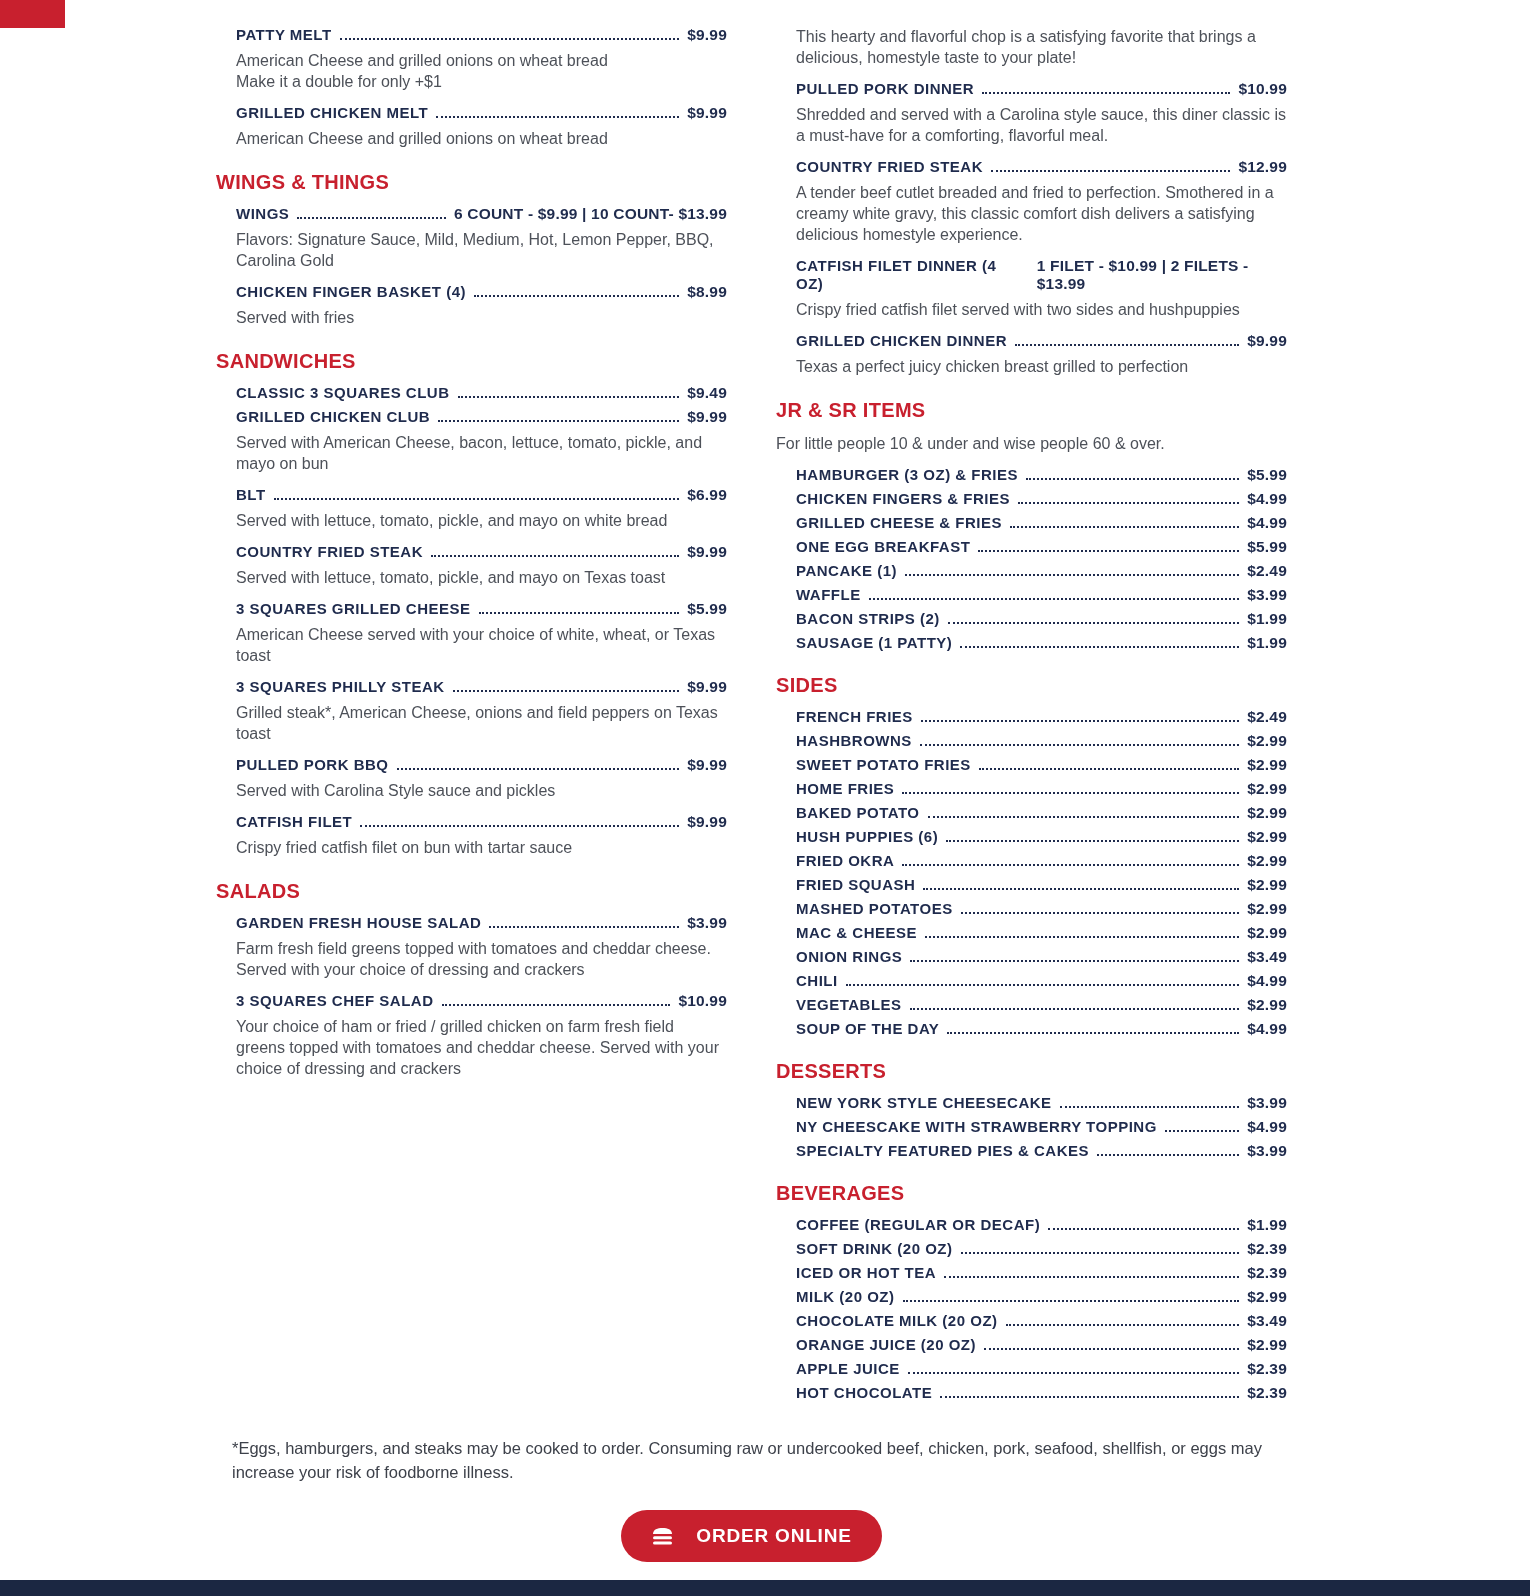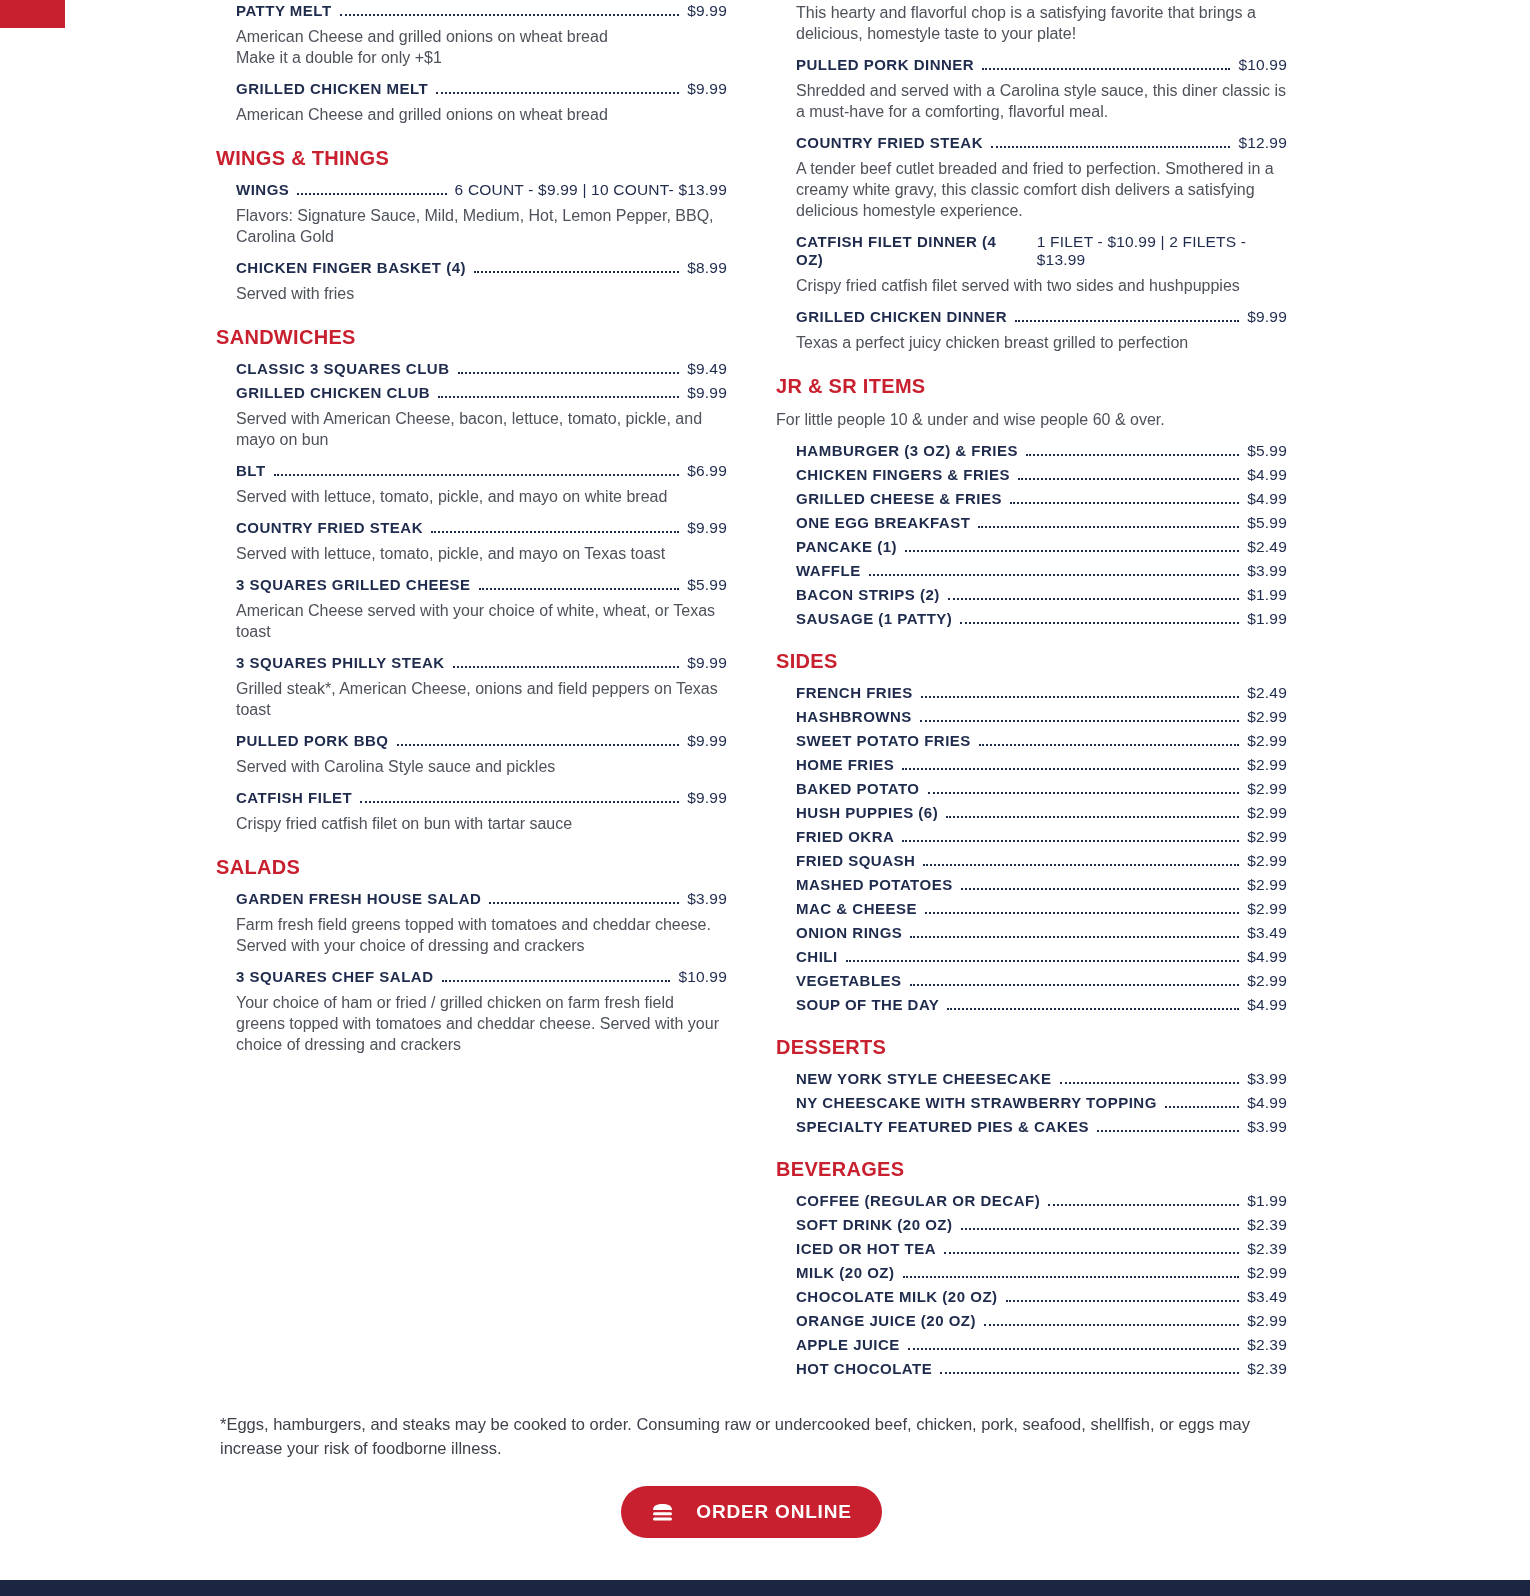--- a/index.html
+++ b/index.html
@@ -12,53 +12,53 @@
   html,body{margin:0;padding:0;}
   body{
     width:1530px;height:1596px;overflow:hidden;position:relative;
     background:#ffffff;
     font-family:"Liberation Sans","DejaVu Sans",sans-serif;
     -webkit-font-smoothing:antialiased;
   }
   .red-corner{position:absolute;top:0;left:0;width:65px;height:28px;background:var(--red);}
   .content{padding:0 243px 0 216px;}
   .columns{display:flex;gap:49px;padding-top:2px;}
-  .col{width:511px;flex:0 0 511px;}
+  .col{width:511px;flex:0 0 511px;margin-top:24px;}
 
   .section-title{
     color:var(--red);font-size:20px;font-weight:bold;letter-spacing:.3px;
     line-height:22px;margin:22px 0 12px;
   }
   .menu-section:first-child .section-title{margin-top:22px;}
   .section-intro{color:var(--desc);font-size:16px;line-height:21px;margin:0 0 12px;}
 
   .menu-item{padding-left:20px;}
   .item-row{display:flex;align-items:flex-end;margin-bottom:6px;line-height:18px;}
   .item-name{
     color:var(--navy);font-weight:bold;font-size:15px;letter-spacing:.5px;line-height:18px;
   }
   .leader{
     flex:1 1 auto;min-width:16px;border-bottom:2px dotted var(--navy);
     margin:0 8px 4px;align-self:flex-end;
   }
   .item-price{
-    color:var(--navy);font-weight:normal;font-size:15.5px;line-height:18px;white-space:nowrap;
+    color:var(--navy);font-weight:bold;font-size:15.5px;line-height:18px;white-space:nowrap;
     letter-spacing:.2px;
   }
   .item-row.wide{align-items:flex-start;}
   .item-row.wide .item-name{flex:0 0 47%;}
   .item-row.wide .item-price{flex:1 1 auto;white-space:normal;padding-left:10px;}
   .item-desc{
     color:var(--desc);font-size:16px;line-height:21px;margin:0 0 12px;
     white-space:pre-line;
   }
   .lead{margin-left:20px;margin-bottom:12px;}
 
   .disclaimer{
-    color:#3d414a;font-size:16.5px;line-height:24px;margin:28px 4px 0;max-width:1071px;
+    color:#3d414a;font-size:16.5px;line-height:24px;margin:28px 16px 0;max-width:1071px;
   }
   .order-wrap{text-align:center;margin-top:26px;}
   .order-btn{
     display:inline-flex;align-items:center;gap:22px;cursor:pointer;
     background:var(--red);color:#ffffff;border:none;border-radius:28px;
     padding:15px 30px;font-weight:bold;font-size:19px;letter-spacing:.8px;
     font-family:"Liberation Sans","DejaVu Sans",sans-serif;text-decoration:none;
   }
   .burger{display:inline-flex;align-items:center;}
   .bottom-bar{position:absolute;left:0;right:0;bottom:0;height:16px;background:var(--bar);}

